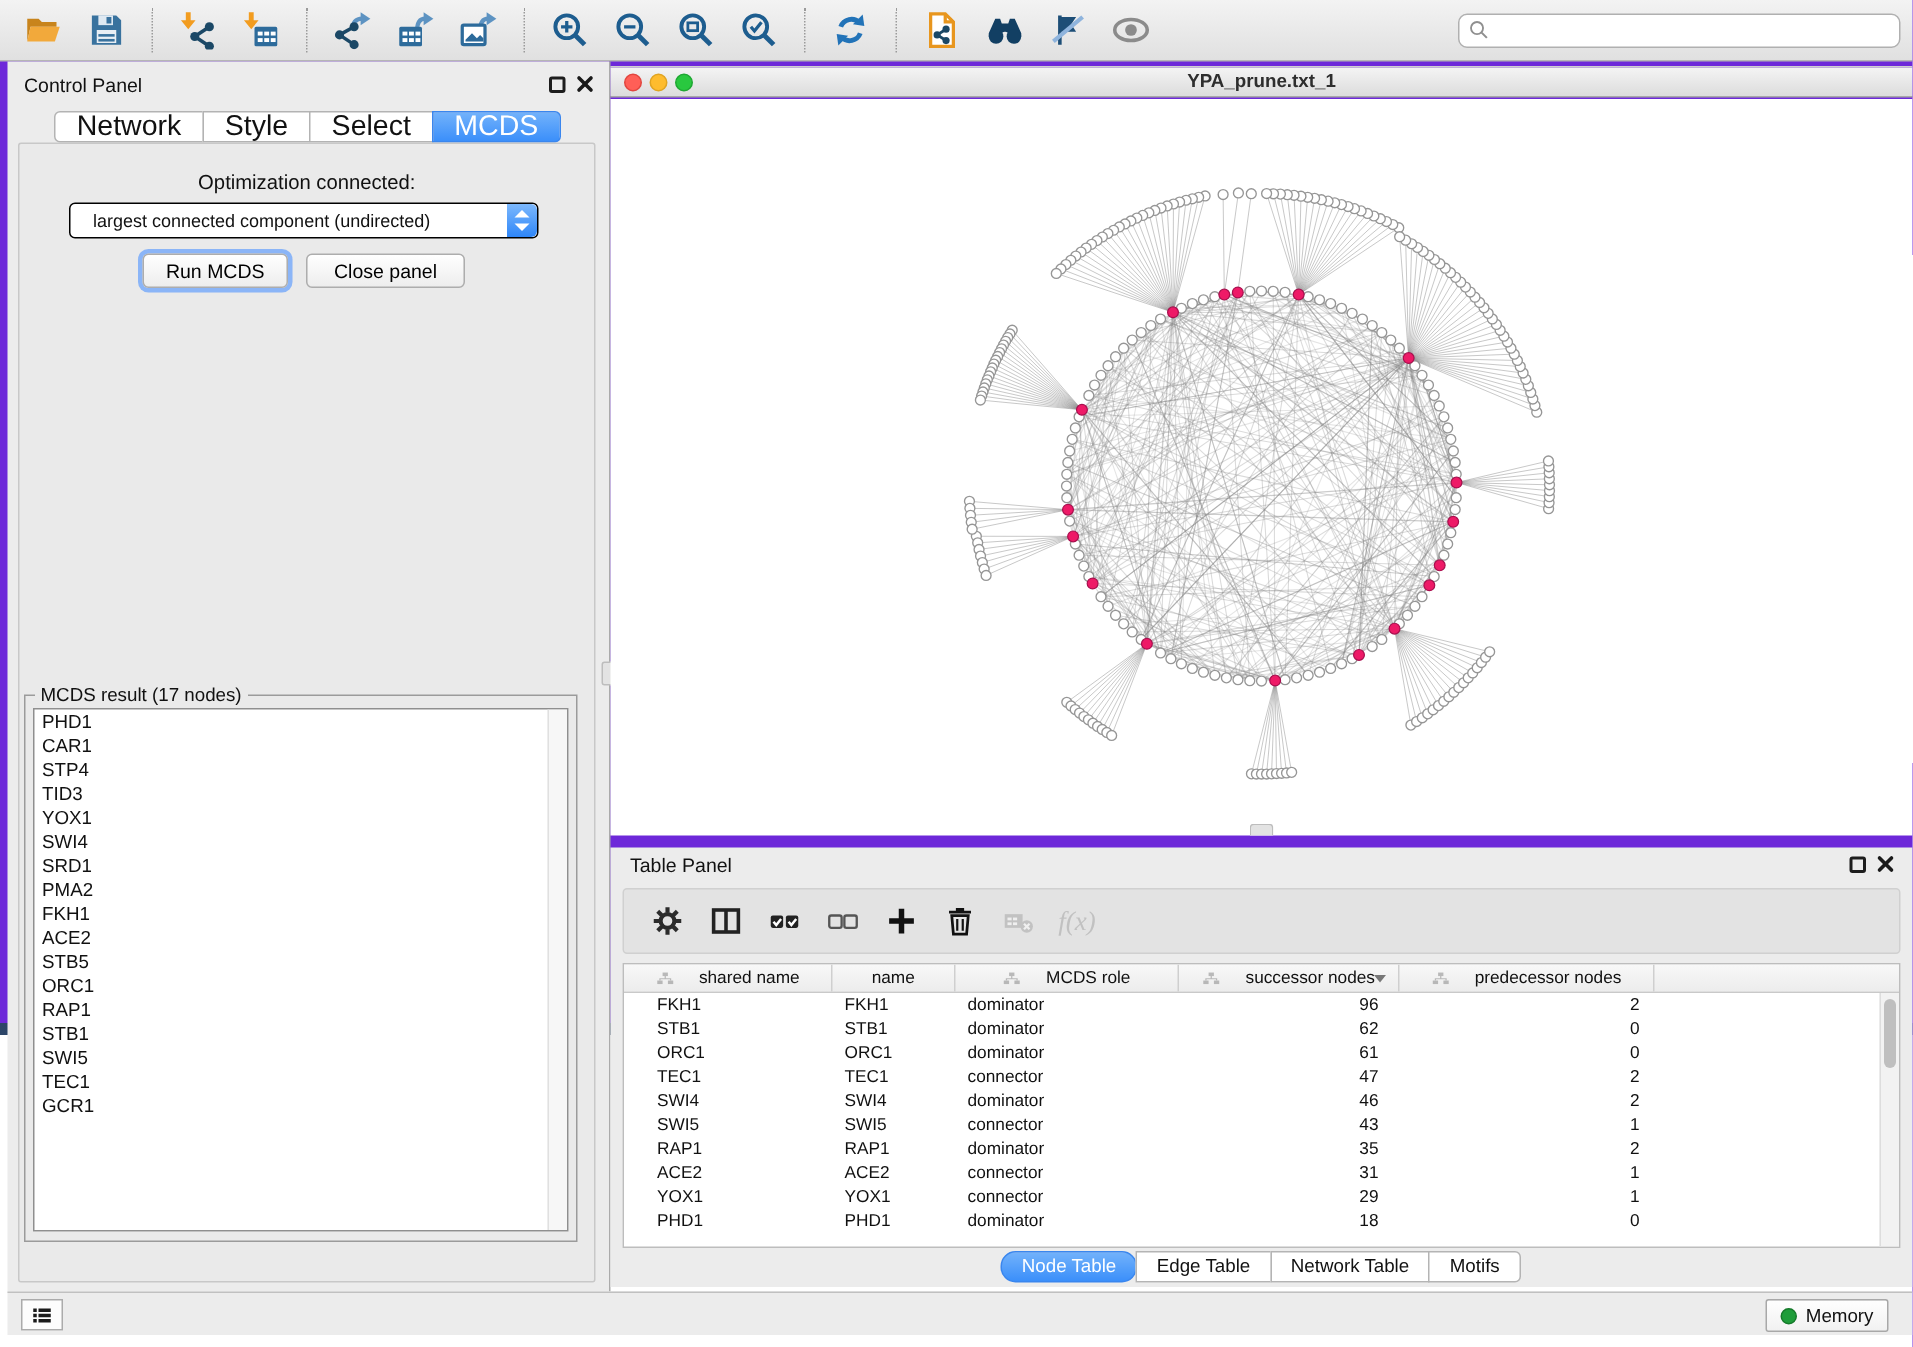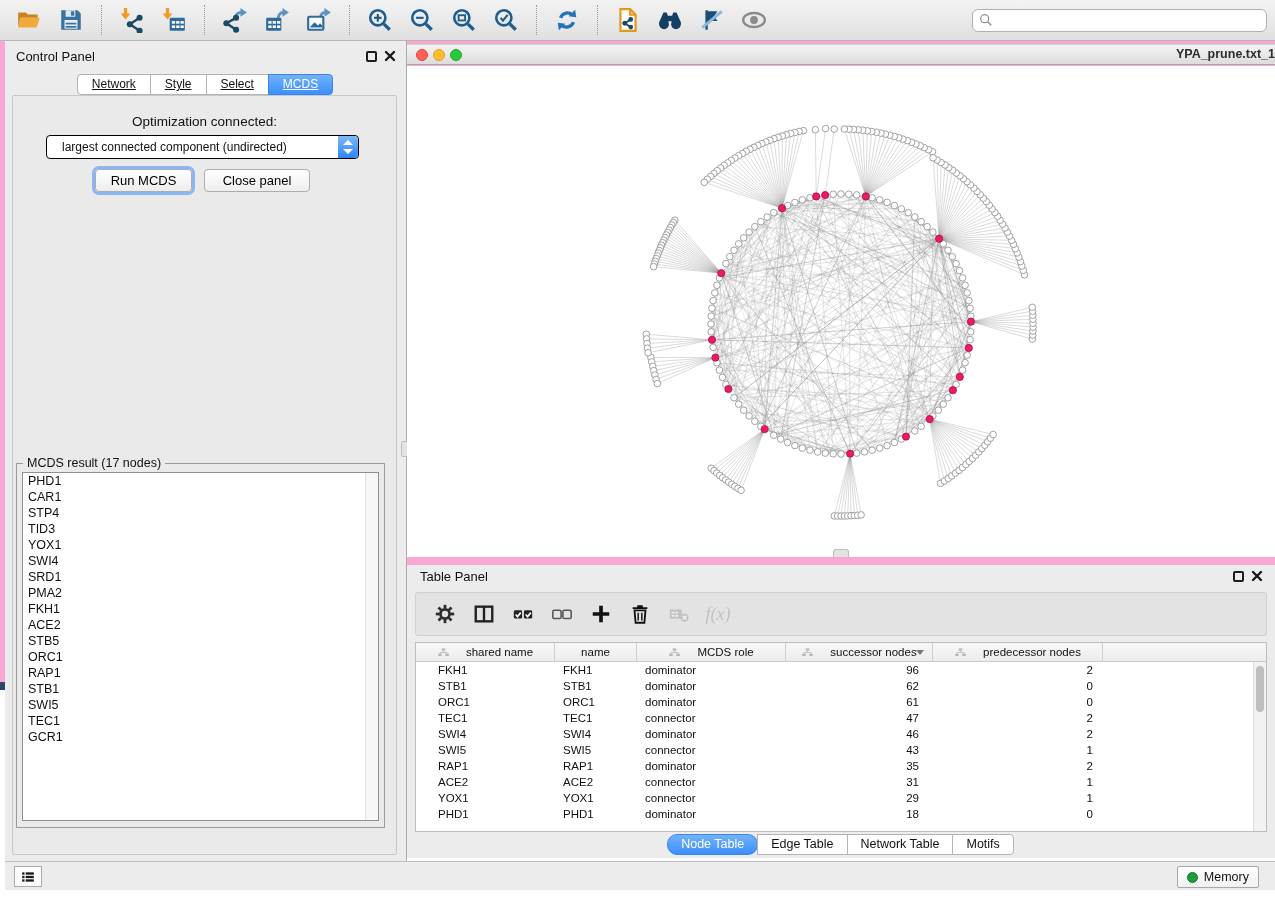--- a/index.html
+++ b/index.html
@@ -1,18 +1,18 @@
 <!DOCTYPE html>
 <html><head>
 <meta charset="utf-8">
 <style>
   * { margin:0; padding:0; box-sizing:border-box; }
   html,body { width:1275px; height:898px; overflow:hidden; }
   body { font-family:"Liberation Sans", sans-serif; color:#111; }
-  .screen { position:relative; width:1275px; height:690px; background:#f9a8d4; }
+  .screen { position:relative; width:1275px; height:690px; background:#6d28d9; }
 
   
   .wp-left { position:absolute; left:0; top:41px; width:5px; height:849px;
     background:linear-gradient(#b4a7bd 0%, #9aa6c0 30%, #5c6f93 65%, #2236573 85%, #1c2f4e 100%); }
   .wp-bottom { position:absolute; left:0; bottom:0; width:1275px; height:8px;
     background:linear-gradient(90deg,#2c4568,#152944 20%,#31507b 45%,#203a5c 70%,#2c4568 100%); }
 
   
   .toolbar { position:absolute; left:0; top:0; width:1275px; height:41px;
     background:linear-gradient(#f3f3f3,#e0e0e0); border-bottom:1px solid #b5b5b5;
@@ -30,21 +30,21 @@
   
   .control-panel { position:absolute; left:5px; top:41px; width:401px; height:820px; background:#ececec; }
   .cp-header { position:absolute; top:8px; left:0; right:0; height:18px; }
   .cp-title { position:absolute; left:11px; top:0; font-size:13px; color:#111; }
   .win-float { position:absolute; top:2px; width:11px; height:11px; border:2px solid #1d1d1d; border-radius:2px; }
   .win-close { position:absolute; top:0; width:14px; height:14px; }
   .cp-header .win-float { right:29px; }
   .cp-header .win-close { right:9px; }
   .cp-tabs { position:absolute; top:33px; left:0; right:0; display:flex; justify-content:center; }
   .cp-tab { height:21px; line-height:19px; padding:0 14px; background:#fff; border:1px solid #b3b3b3;
-    font-size:12px; margin-left:-1px;text-decoration:underline; }
+    font-size:19px; margin-left:-1px; }
   .cp-tab:first-child { border-radius:4px 0 0 4px; }
   .cp-tab:last-child { border-radius:0 4px 4px 0; }
   .cp-tab.active { background:linear-gradient(#72b2fb,#3b8ffa); border-color:#3a86ee; color:#fff; }
   .cp-content { position:absolute; top:54px; left:7px; width:385px; bottom:6px;
     background:#eaeaea; border:1px solid #c8c8c8; border-radius:2px; }
   .opt-label { position:absolute; top:18px; left:0; right:0; text-align:center; font-size:13.5px; }
   .criterion-select { position:absolute; top:39px; left:33px; width:313px; height:24px; background:#fff;
     border:1px solid #000000; border-radius:4px; font-size:12px; line-height:22px; padding-left:15px; }
   .criterion-select .stepper { position:absolute; right:0; top:0; bottom:0; width:20px;
     background:linear-gradient(#7cb8fd,#2e86f8); border-radius:0 4px 4px 0; }
@@ -69,21 +69,21 @@
   .vgrip { position:absolute; left:401px; top:441px; width:10px; height:16px; background:#e3e3e3;
     border:1px solid #bdbdbd; border-radius:2px; }
 
   
   .net-titlebar { position:absolute; left:407px; top:44px; right:0; height:21px;
     background:linear-gradient(#f4f4f4,#dcdcdc); border-bottom:1px solid #a8a8a8; border-top:1px solid #cfcfcf; }
   .light { position:absolute; top:4px; width:12px; height:12px; border-radius:50%; }
   .light.red { left:9px; background:#ff5f57; border:1px solid #e2453e; }
   .light.yellow { left:26px; background:#febc2e; border:1px solid #e0a422; }
   .light.green { left:43px; background:#29c83f; border:1px solid #1ea832; }
-  .net-title { position:absolute; left:0; right:0; top:2px; text-align:right; font-size:12.5px; font-weight:600; color:#2e2e2e; }
+  .net-title { position:absolute; left:0; right:0; top:2px; text-align:center; font-size:12.5px; font-weight:600; color:#2e2e2e; }
   .net-canvas { position:absolute; left:407px; top:66px; right:0; height:491px; background:#fff; }
   .net-canvas svg { display:block; width:100%; height:100%; }
   .hgrip { position:absolute; bottom:0; left:50%; margin-left:-8px; width:16px; height:8px;
     background:#e3e3e3; border:1px solid #bdbdbd; border-bottom:none; border-radius:3px 3px 0 0; }
 
   
   .table-panel { position:absolute; left:407px; top:565px; right:0; height:293px; background:#ececec; }
   .tp-title { position:absolute; left:13px; top:4px; font-size:13px; }
   .table-panel .win-float { right:31px; top:6px; }
   .table-panel .win-close { right:11px; top:4px; }

